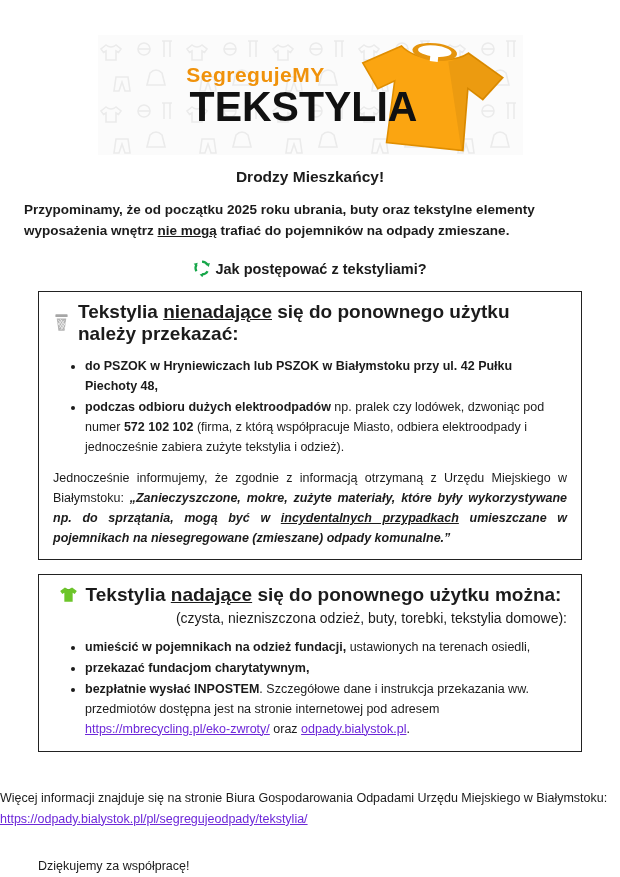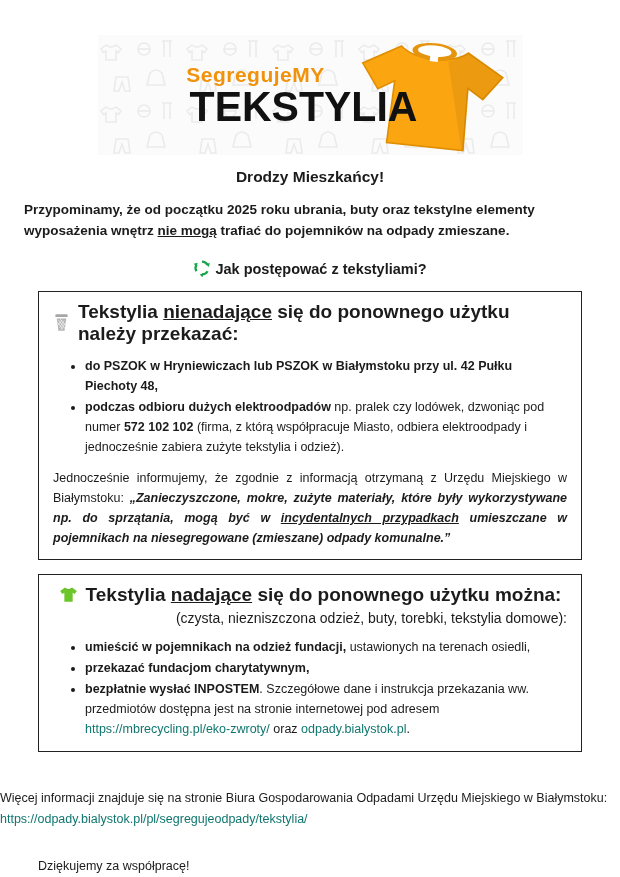--- a/index.html
+++ b/index.html
@@ -50,21 +50,21 @@
     display:flex; justify-content:center; align-items:center; gap:8px;
     font-weight:bold; font-size:19px;
   }
   .box-sub { text-align:right; font-size:14px; margin-top:4px; }
   .info-box ul { margin:11px 0 0; padding-left:32px; }
   .info-box li { font-size:12.5px; line-height:1.6; margin-bottom:1px; }
   .b { font-weight:bold; }
   .note-par { font-size:12.5px; line-height:1.6; text-align:justify; margin-top:11px; }
   .quote { font-weight:bold; font-style:italic; }
   .pck-note { font-style:italic; font-size:12.5px; line-height:1.6; margin:9px 0 10px 32px; }
-  a.link { color:#0f766e; cursor:pointer; }
+  a.link { color:#6d28d9; text-decoration:underline; cursor:pointer; }
 
   
   .footer-info { font-size:12.5px; line-height:1.7; margin-top:36px; }
   .bottom { margin:26px 0 0 38px; font-size:12.5px; line-height:1.75; }
 
   .title-icon { flex:0 0 auto; display:inline-block; }
 </style>
 </head>
 <body>
 

